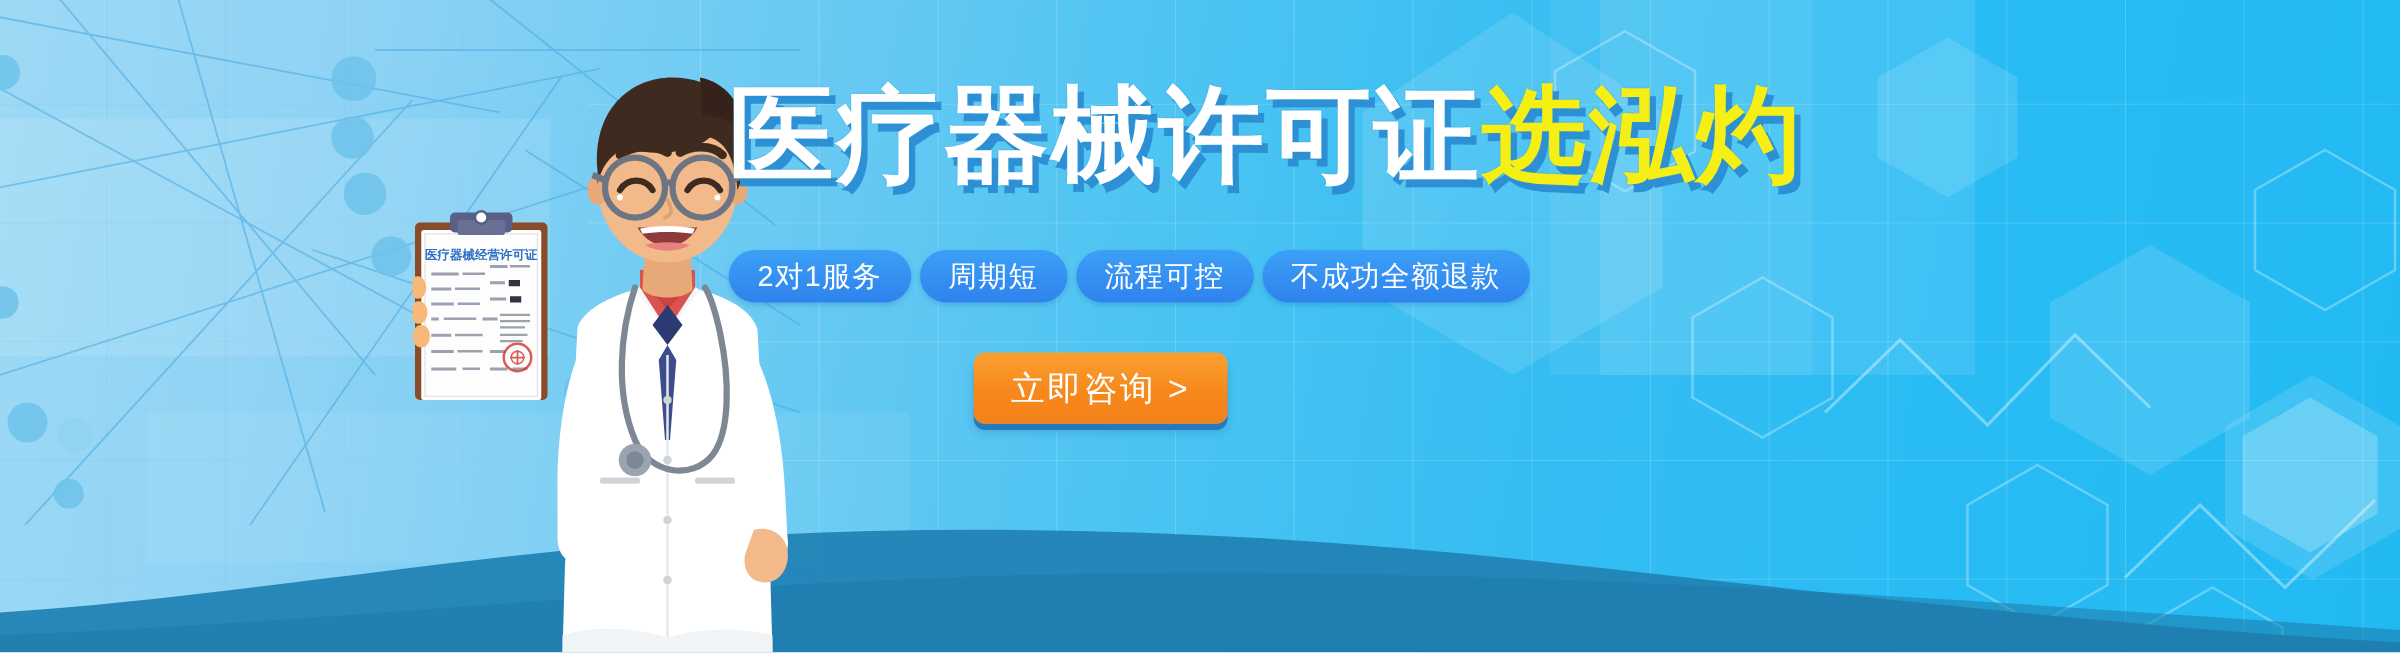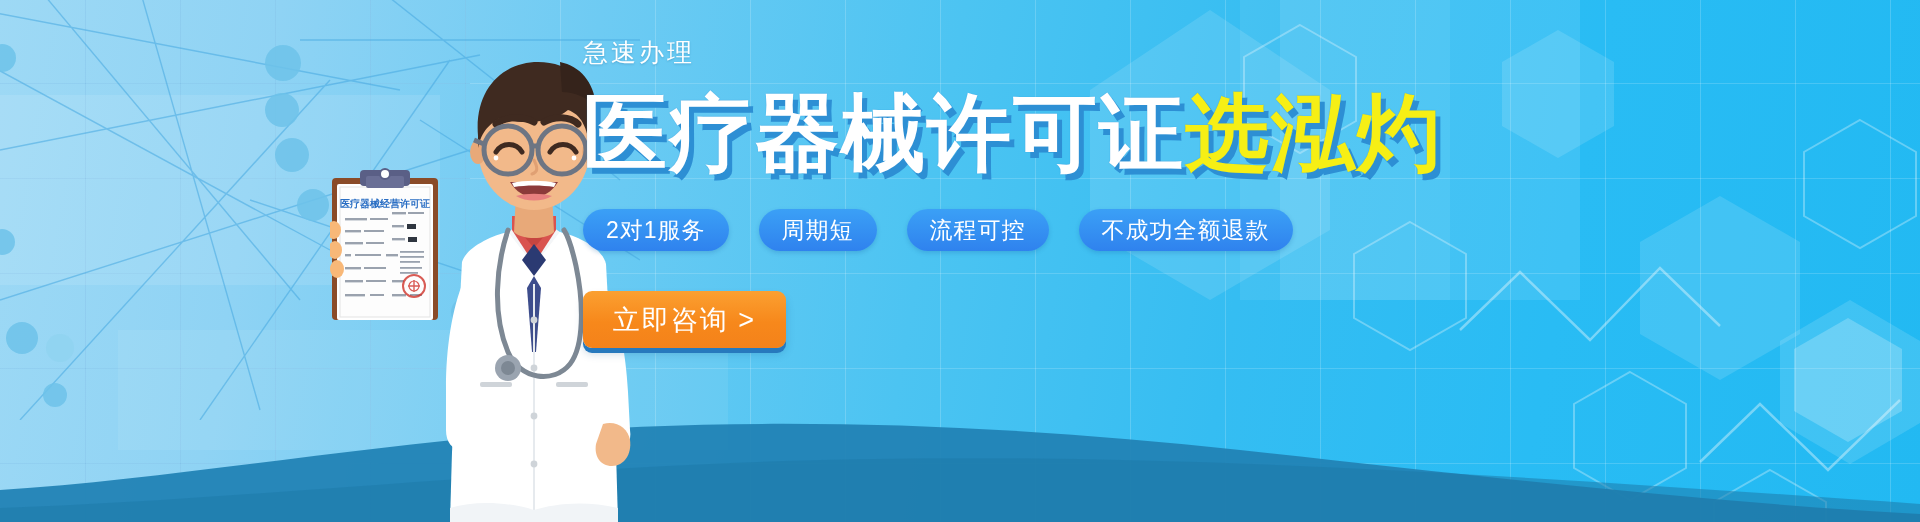--- a/index.html
+++ b/index.html
@@ -61,31 +61,31 @@
   }
   .headline .w{
     color:#ffffff;
     text-shadow:5px 6px 0 #2d8fd4, 0 0 1px #2d8fd4;
   }
   .headline .y{
     color:#f6ef15;
     text-shadow:5px 6px 0 #2d8fd4, 0 0 1px #2d8fd4;
   }
 
-  .pills{margin-top:34px;display:flex;gap:30px;align-items:center;}
+  .pills{margin-top:50px;display:flex;gap:7px;align-items:center;}
   .pill{
     height:42px;padding:0 23px;border-radius:21px;
     display:flex;align-items:center;justify-content:center;
     background:linear-gradient(180deg,#3ba0f6 0%,#2f82ee 100%);
     color:#ffffff;font-size:23px;font-weight:400;letter-spacing:1px;
     box-shadow:0 2px 4px rgba(25,95,165,.25);
     white-space:nowrap;
   }
 
-  .cta-row{margin-top:40px;}
+  .cta-row{margin-top:40px;padding-left:196px;}
   .cta{
     width:203px;height:57px;border-radius:9px;
     background:linear-gradient(180deg,#fba031 0%,#f7881b 55%,#f4821a 100%);
     border:none;
     box-shadow:0 5px 0 #2779bd, 0 6px 8px rgba(20,80,130,.22);
     color:#ffffff;font-size:27px;font-weight:400;letter-spacing:2px;
     font-family:"Liberation Sans","DejaVu Sans",sans-serif;
     cursor:pointer;
     display:flex;align-items:center;justify-content:center;
   }
@@ -285,21 +285,20 @@
 
     <path d="M130 108 C134 116 134 120 128 122" stroke="#e0a073" stroke-width="3" fill="none" stroke-linecap="round"></path>
 
     <path d="M106 130 C118 150 142 150 154 130 Z" fill="#8c3a3a"></path>
     <path d="M108 131 C120 128 140 128 152 131 L150 135 C138 133 122 133 110 135 Z" fill="#ffffff"></path>
     <path d="M112 144 C122 150 138 150 148 144 C138 141 122 141 112 144 Z" fill="#e8807f"></path>
   </svg>
 
   <div class="content">
 
-    <div class="eyebrow">急速办理</div>
 
     <div class="headline">
       <span class="w">医疗器械许可证</span><span class="y">选泓灼</span>
     </div>
 
     <div class="pills">
       <div class="pill">2对1服务</div>
       <div class="pill">周期短</div>
       <div class="pill">流程可控</div>
       <div class="pill">不成功全额退款</div>

